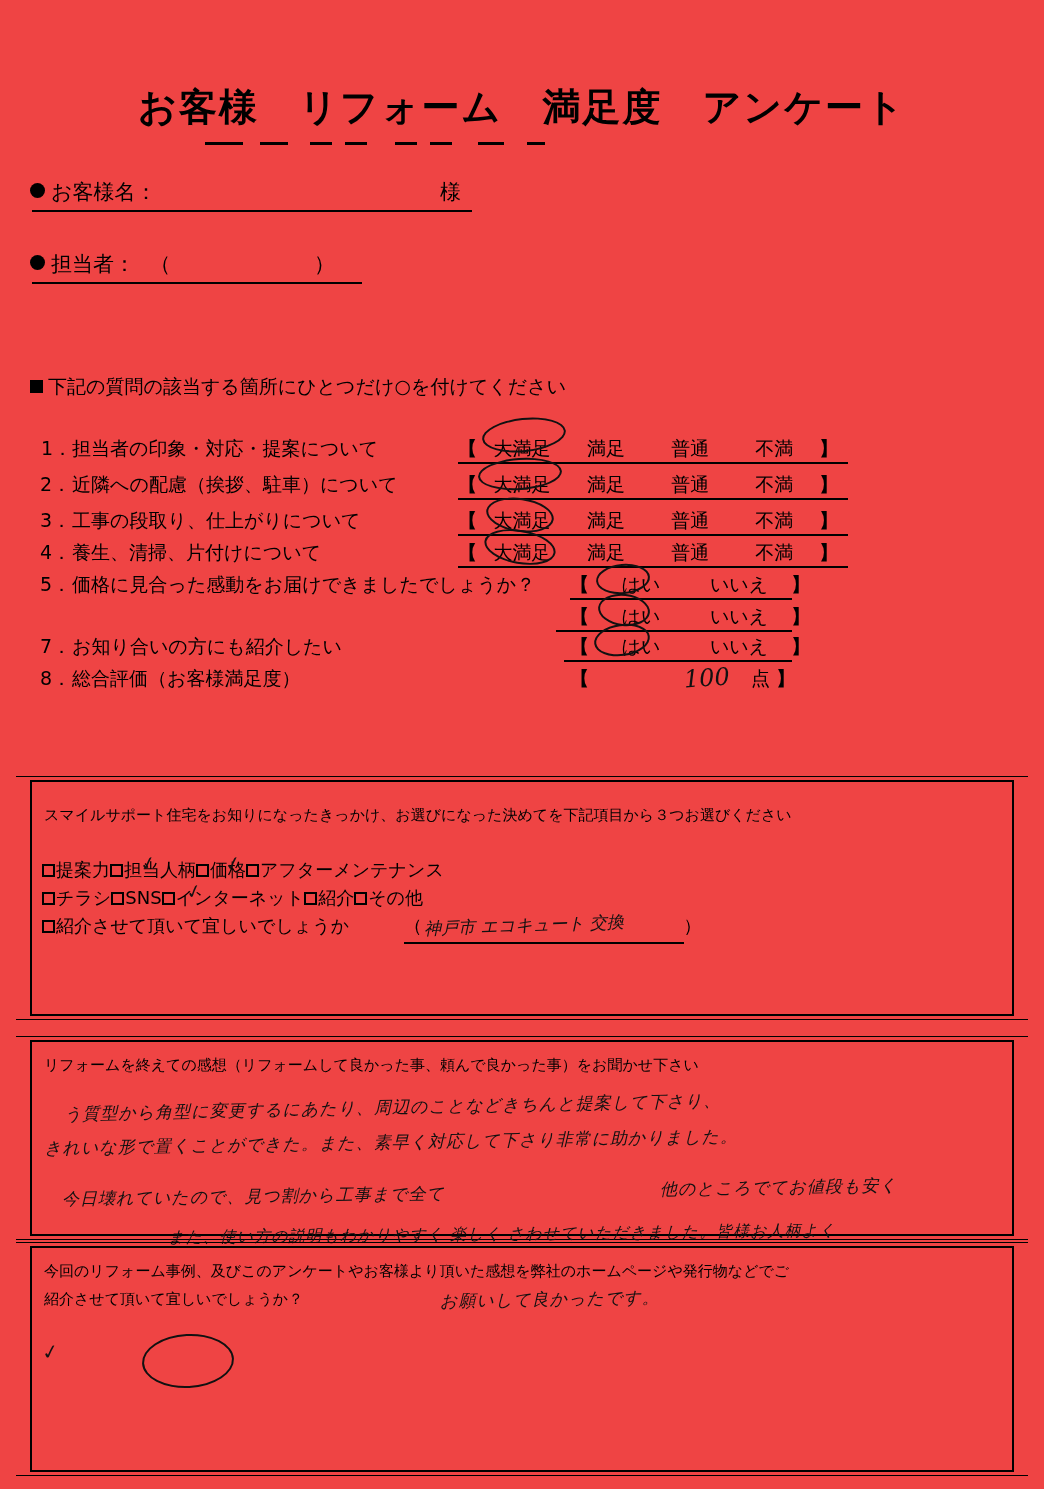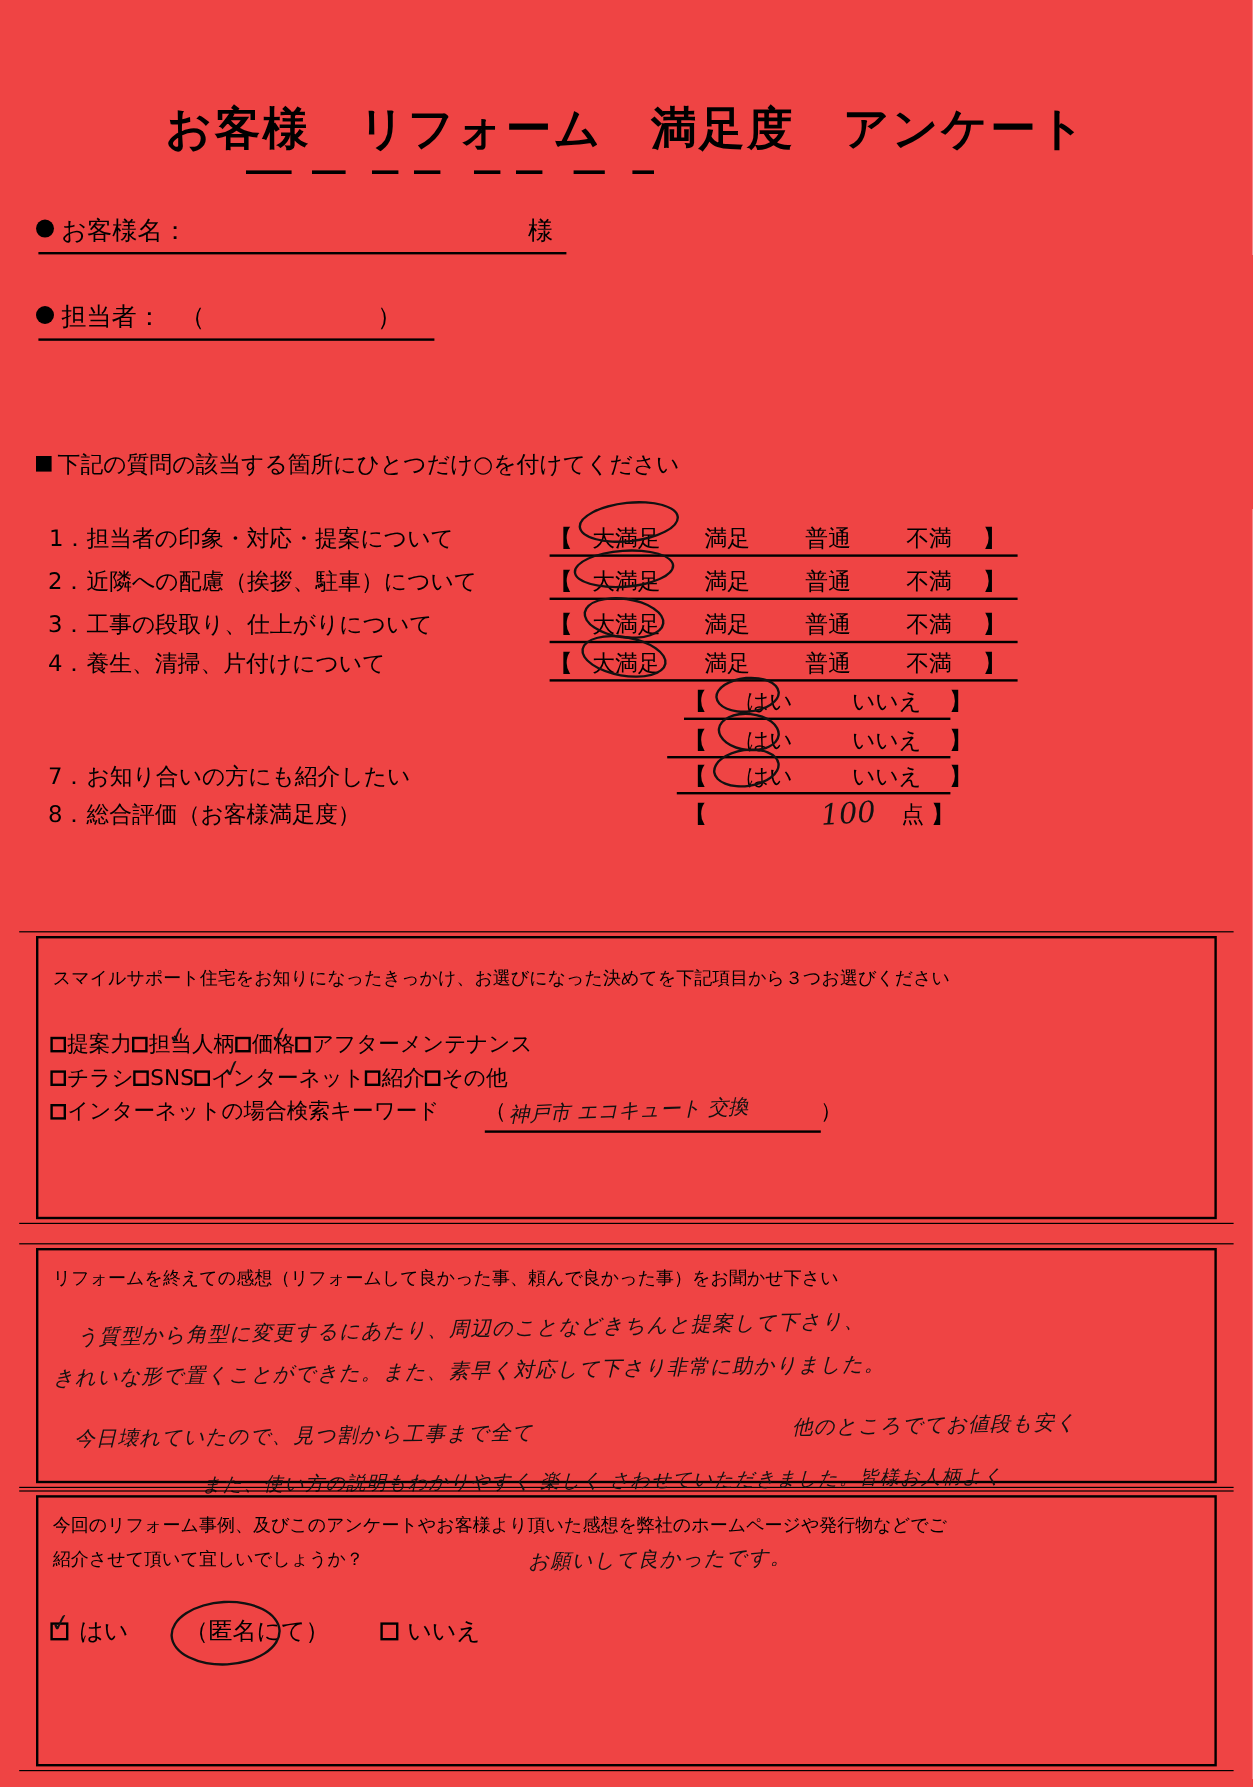--- a/index.html
+++ b/index.html
@@ -264,20 +264,23 @@
     <span class="br">【</span>
     <span class="opt" style="width:78px;">大満足</span>
     <span class="opt" style="width:78px;">満足</span>
     <span class="opt" style="width:78px;">普通</span>
     <span class="opt" style="width:78px;">不満</span>
     <span class="br">】</span>
   </div>
   <div class="ul" style="left:458px;top:566px;width:390px;"></div>
   <div class="circle" style="left:484px;top:530px;width:72px;height:34px;transform:rotate(10deg);"></div>
 
+  <div class="qrow" style="top:572px;">
+    <span class="qnum">5．</span><span class="qtext">価格に見合った感動をお届けできましたでしょうか？</span>
+  </div>
   <div class="ansline" style="left:570px;top:572px;">
     <span class="br">【</span>
     <span class="opt" style="width:92px;">はい</span>
     <span class="opt" style="width:92px;">いいえ</span>
     <span class="br">】</span>
   </div>
   <div class="ul" style="left:570px;top:598px;width:222px;"></div>
   <div class="circle" style="left:596px;top:564px;width:54px;height:30px;transform:rotate(-5deg);"></div>
 
   <div class="ansline" style="left:570px;top:604px;">
@@ -322,21 +325,21 @@
   </div>
   <div class="checkmark" style="left:140px;top:854px;font-size:19px;transform:rotate(-12deg);">✓</div>
   <div class="checkmark" style="left:225px;top:854px;font-size:19px;transform:rotate(-12deg);">✓</div>
 
   <div class="cbline" style="left:42px;top:886px;">
     <span class="cb"></span><span>チラシ</span><span class="cb"></span><span>SNS</span><span class="cb"></span><span>インターネット</span><span class="cb"></span><span>紹介</span><span class="cb"></span><span>その他</span>
   </div>
   <div class="checkmark" style="left:186px;top:882px;font-size:19px;transform:rotate(-14deg);">✓</div>
 
   <div class="cbline" style="left:42px;top:914px;">
-    <span class="cb"></span><span>インターネットの場合検索キーワード</span>
+    <span class="cb"></span><span>紹介させて頂いて宜しいでしょうか</span>
   </div>
   <div class="cbline" style="left:404px;top:914px;">
     <span>（</span>
     <span style="display:inline-block;width:250px;"></span>
     <span>）</span>
   </div>
   <div class="hand" style="left:424px;top:914px;font-size:17px;transform:rotate(-2deg);">神戸市 エコキュート 交換</div>
   <div class="kwrule" style="left:404px;top:942px;width:280px;"></div>
 
   <div class="box-outer" style="left:16px;top:1036px;width:1012px;height:204px;"></div>
@@ -349,23 +352,16 @@
   <div class="hand-line" style="left:660px;top:1176px;transform:rotate(-1deg);">他のところでてお値段も安く</div>
   <div class="hand-line" style="left:168px;top:1224px;font-size:16px;transform:rotate(-0.6deg);">また、使い方の説明もわかりやすく 楽しく さわせていただきました。皆様お人柄よく</div>
 
   <div class="box-outer" style="left:16px;top:1242px;width:1012px;height:234px;"></div>
   <div class="box" style="left:30px;top:1246px;width:984px;height:226px;"></div>
 
   <div class="box-head" style="left:44px;top:1290px;">紹介させて頂いて宜しいでしょうか？</div>
   <div class="box-head" style="left:44px;top:1262px;">今回のリフォーム事例、及びこのアンケートやお客様より頂いた感想を弊社のホームページや発行物などでご</div>
   <div class="hand-line" style="left:440px;top:1288px;transform:rotate(-1deg);">お願いして良かったです。</div>
 
-  <div class="cbline" style="left:42px;top:1346px;font-size:20px;">
-    <span class="cb" style="width:15px;height:15px;"></span><span style="margin-left:8px;">はい</span>
-    <span style="display:inline-block;width:34px;"></span>
-    <span>（匿名にて）</span>
-    <span style="display:inline-block;width:30px;"></span>
-    <span class="cb" style="width:15px;height:15px;"></span><span style="margin-left:6px;">いいえ</span>
-  </div>
   <div class="checkmark" style="left:42px;top:1342px;font-size:20px;transform:rotate(-10deg);">✓</div>
   <div class="circle" style="left:142px;top:1334px;width:92px;height:54px;transform:rotate(-3deg);"></div>
 
 </div>
 
 </body></html>

